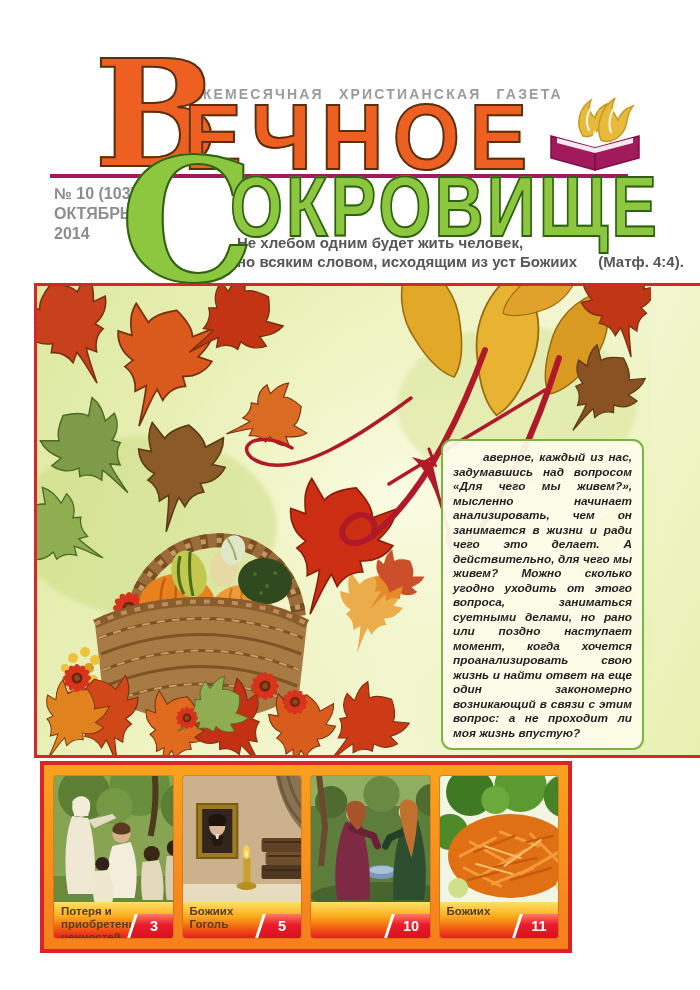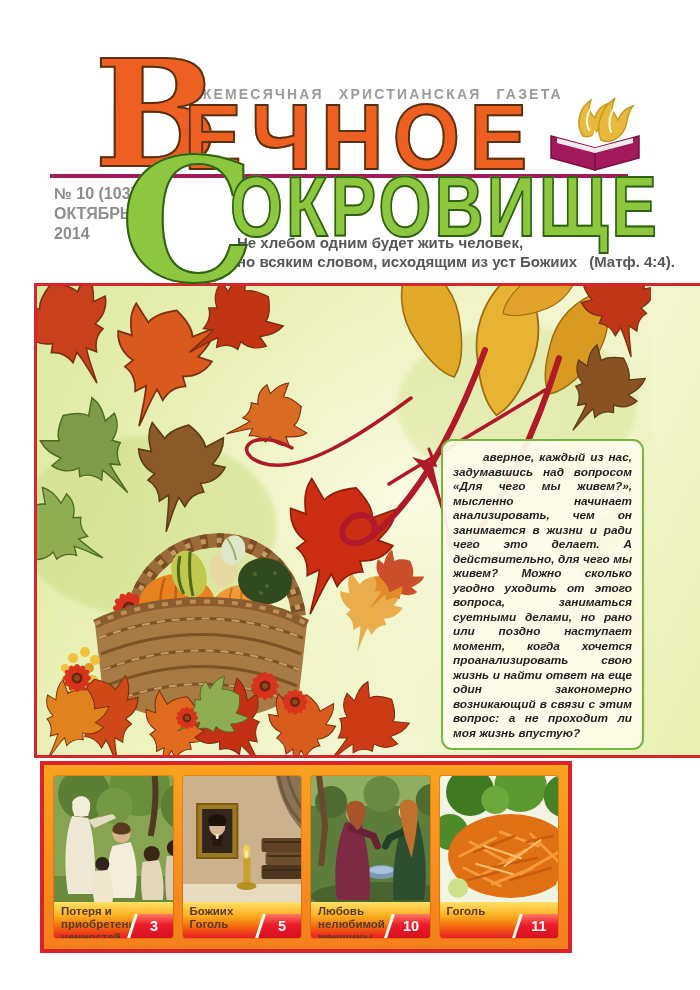--- a/index.html
+++ b/index.html
@@ -27,21 +27,21 @@
   }
   .masthead-rule{left:50px;top:174px;width:578px;height:4px;background:#a21a5c;z-index:1;}
   .initial-s{left:120px;top:136px;font-family:"DejaVu Serif",serif;font-weight:bold;
              font-size:170px;line-height:1;z-index:3;}
   .word-sokrov{left:230px;top:164px;font-weight:bold;font-size:85px;line-height:1;
                letter-spacing:4px;transform:scaleX(.80);transform-origin:left top;
                white-space:nowrap;z-index:3;}
   .issue{left:54px;top:184px;font-size:16px;font-weight:bold;color:#8d8d8f;line-height:20px;}
   .logo{left:545px;top:96px;z-index:2;}
   .verse{left:237px;top:233px;font-size:15px;font-weight:bold;color:#56575a;line-height:19px;}
-  .verse .ref{margin-left:12px;}
+  .verse .ref{margin-left:21px;}
 
   
   .feature{left:34px;top:283px;width:699px;height:475px;border:3px solid #d6252b;
            box-sizing:border-box;overflow:hidden;
            background:linear-gradient(115deg,#dde9a0 0%,#eef3c0 35%,#f6f8d8 60%,#e7efad 100%);}
   .scene{position:absolute;left:0;top:0;}
   .textbox{position:absolute;left:404px;top:153px;width:203px;box-sizing:border-box;
            background:rgba(253,252,234,.94);border:2px solid #79b544;border-radius:11px;
            padding:9px 10px 8px 10px;font-weight:bold;font-style:italic;font-size:11.8px;
            line-height:14.5px;color:#1f1f1f;text-align:justify;text-indent:30px;}
@@ -322,21 +322,20 @@
         <path d="M34,46 C24,70 22,100 26,124 L58,124 C60,96 56,68 50,48 Z" fill="#7e2a45"></path>
         <path d="M40,52 L62,60 L66,70" stroke="#6a2138" stroke-width="7" fill="none" stroke-linecap="round"></path>
         <circle cx="44" cy="38" r="9" fill="#e8c8a8"></circle>
         <path d="M35,34 C34,22 52,22 54,32 C55,42 50,52 46,54 C42,50 36,44 35,34 Z" fill="#a8542a"></path>
         <path d="M106,44 C114,70 116,100 112,124 L82,124 C80,96 84,66 92,46 Z" fill="#2e4e30"></path>
         <path d="M100,52 L78,62 L74,70" stroke="#253f26" stroke-width="7" fill="none" stroke-linecap="round"></path>
         <circle cx="96" cy="36" r="9" fill="#efd2b0"></circle>
         <path d="M88,30 C90,20 106,22 106,34 C106,52 102,70 100,82 C96,70 88,46 88,30 Z" fill="#c2702e"></path>
       </svg>
       <div class="labelbar">
-        <div class="t">Любовь нелюбимой женщины</div>
         <div class="tab">
           <span>10</span>
         </div>
       </div>
     </div>
 
     <div class="card">
       <svg class="photo" viewBox="0 0 140 126" preserveAspectRatio="none">
         <rect width="140" height="126" fill="#f2f4e4"></rect>
         <circle cx="30" cy="16" r="24" fill="#3f7a22"></circle>
@@ -365,21 +364,21 @@
         </g>
         <g stroke="#ffc070" stroke-width="2" stroke-linecap="round">
           <path d="M44,70 L80,82"></path>
             <path d="M64,90 L100,64"></path>
             <path d="M36,88 L72,98"></path>
         </g>
         <circle cx="18" cy="112" r="10" fill="#cfe08a"></circle>
           <circle cx="124" cy="110" r="9" fill="#dce89e"></circle>
       </svg>
       <div class="labelbar">
-        <div class="t">Гоголь</div>
+        <div class="t">Божиих</div>
         <div class="tab">
           <span>11</span>
         </div>
       </div>
     </div>
 
   </div>
 </div>
 
 </body></html>

